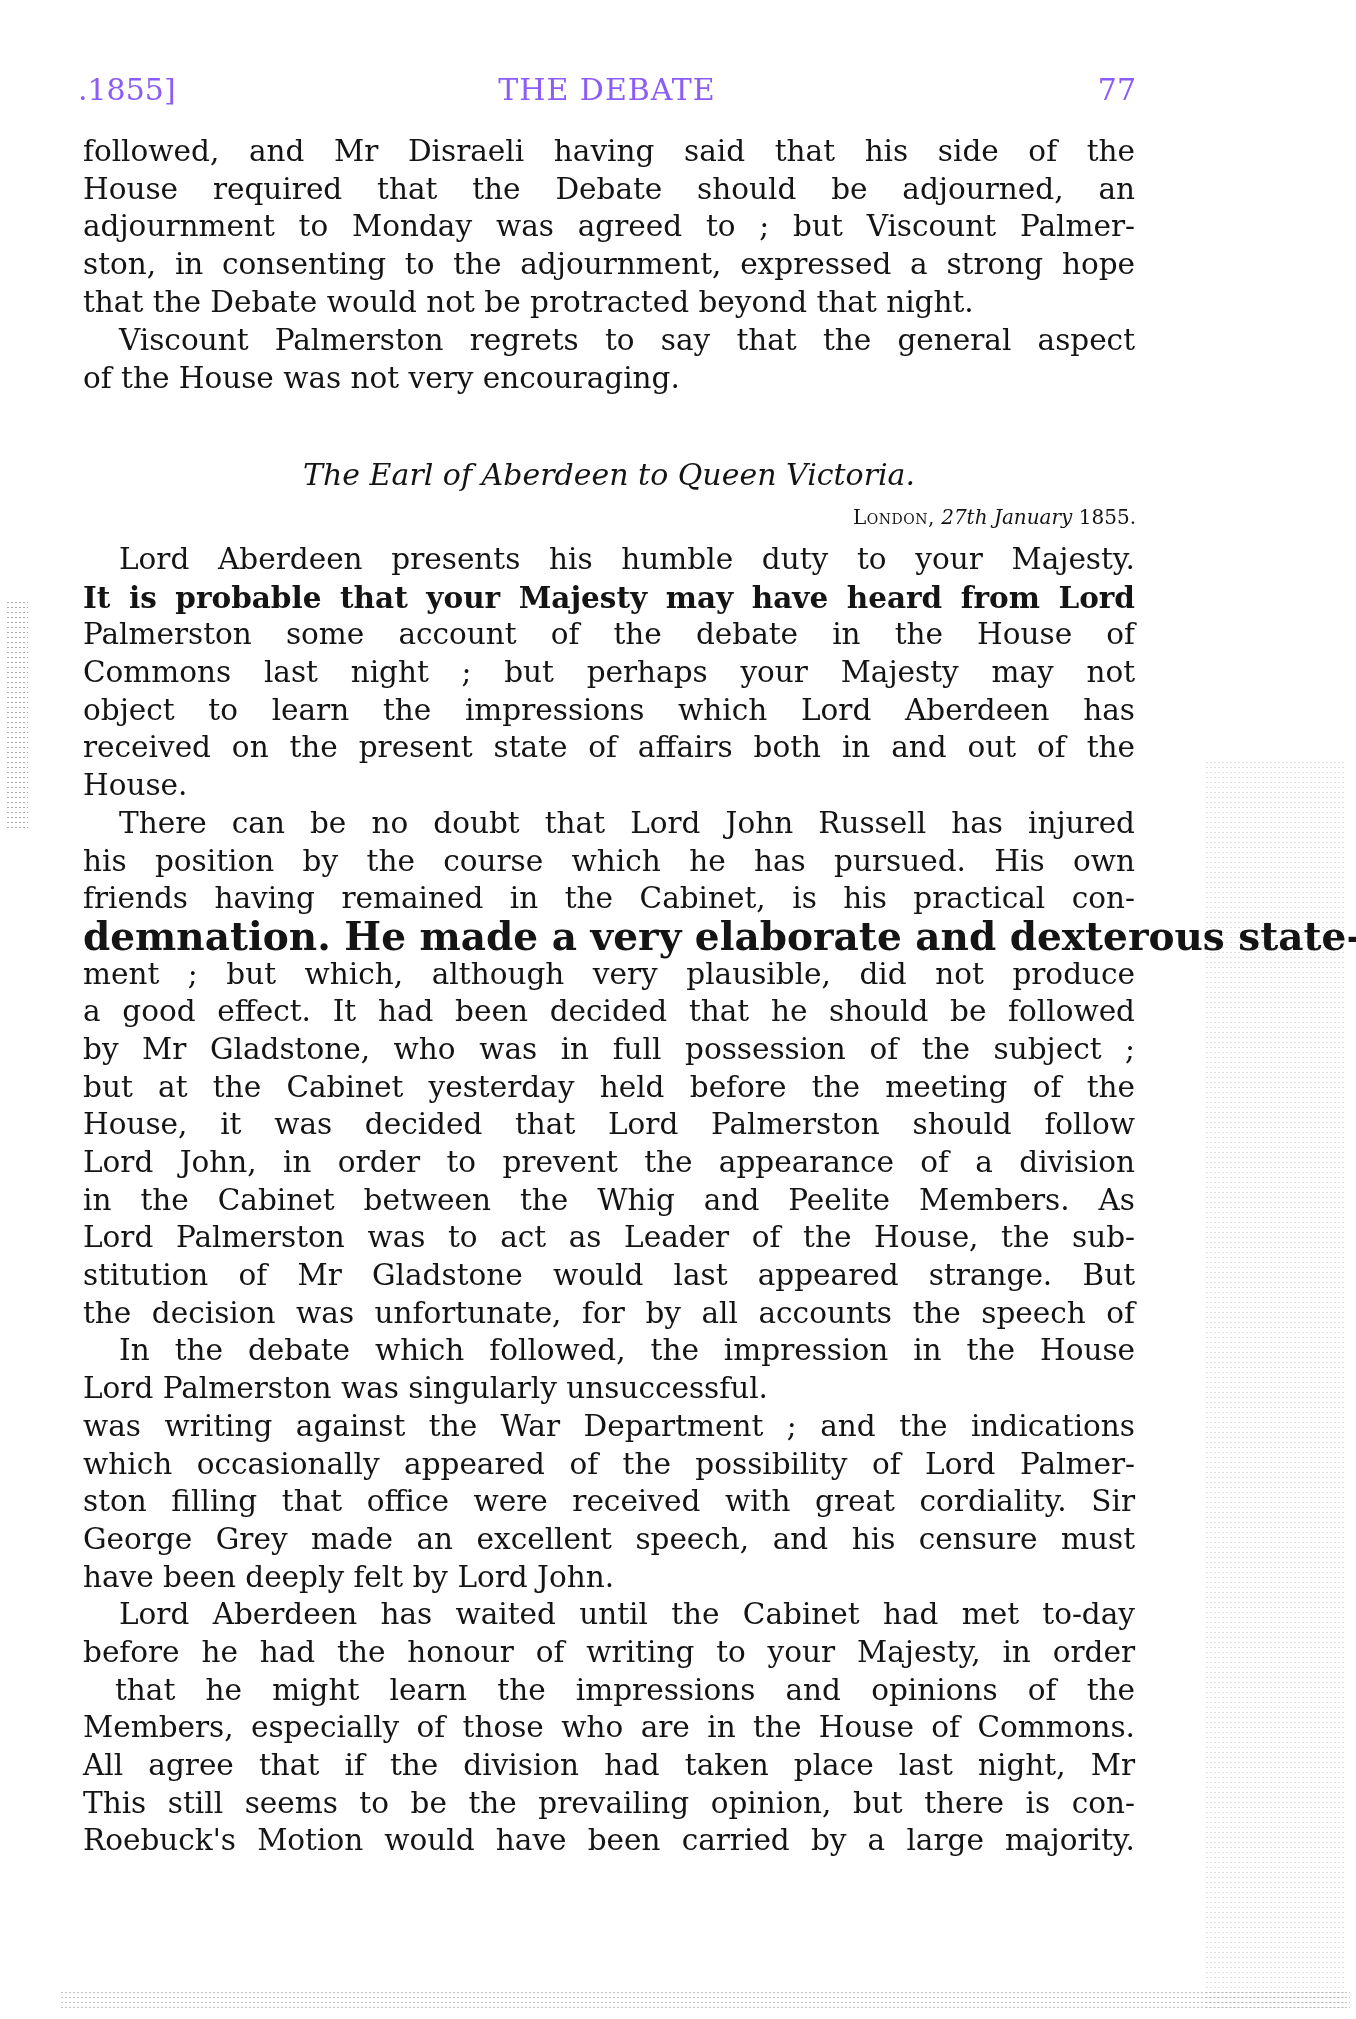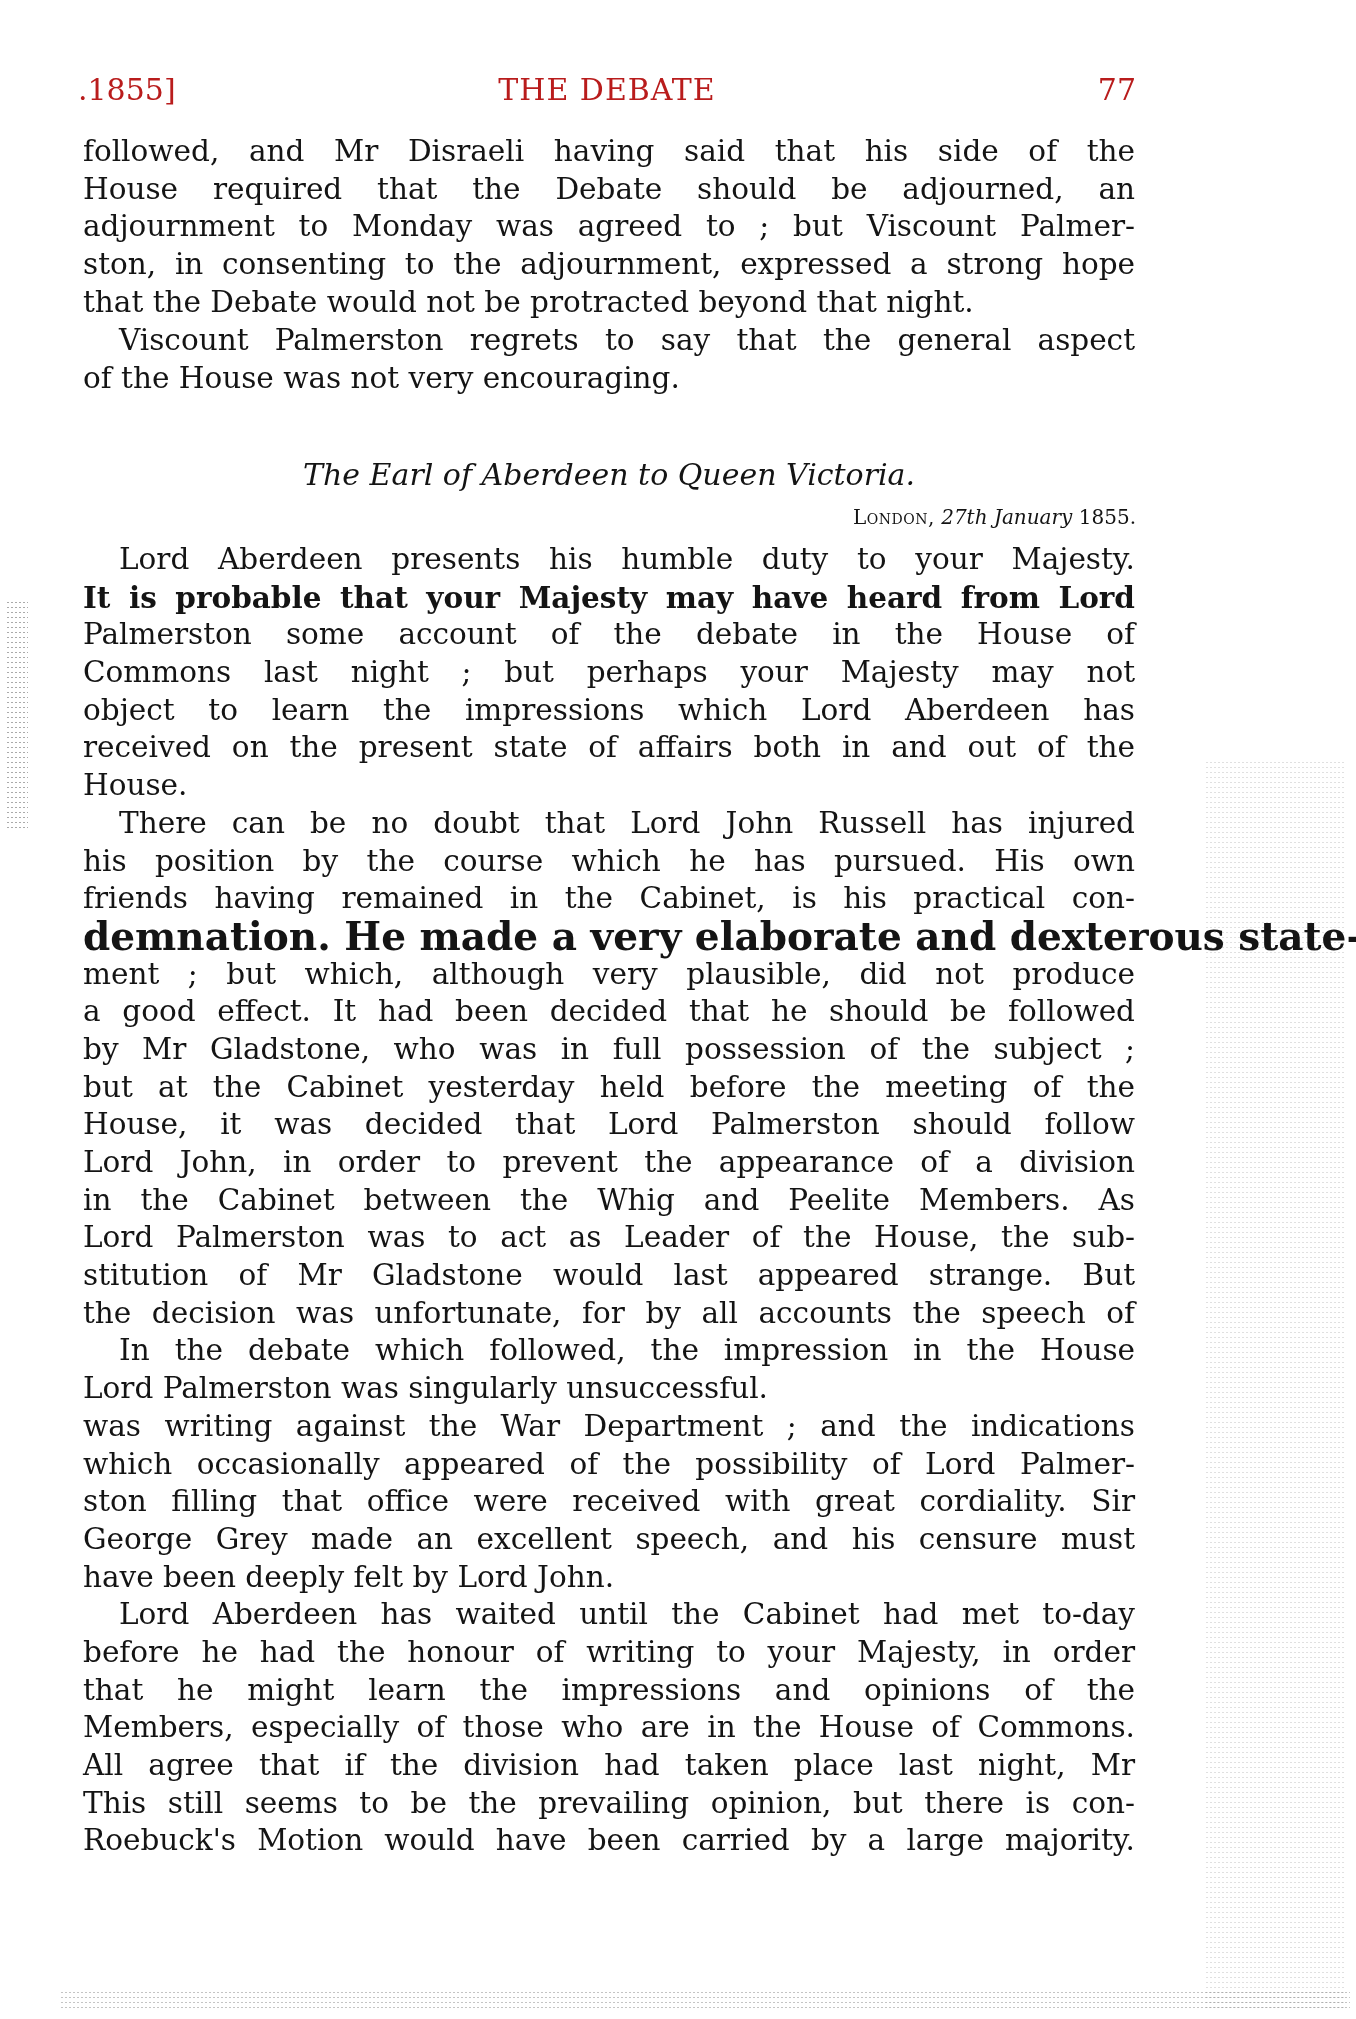--- a/index.html
+++ b/index.html
@@ -4,21 +4,21 @@
 <style>
   html, body { margin: 0; padding: 0; background: #ffffff; }
   body { width: 1356px; height: 2019px; position: relative; overflow: hidden; }
   .page {
     position: absolute; left: 0; top: 0; width: 1356px; height: 2019px;
     background: #ffffff; color: #141414;
     font-family: "DejaVu Serif", "Liberation Serif", serif;
   }
   .header {
     position: absolute; left: 78px; top: 68px; width: 1058px; height: 44px;
-    font-size: 30px; line-height: 44px; color: #b91c1c;
+    font-size: 30px; line-height: 44px; color: #8b5cf6;
   }
   .header .left { position: absolute; left: 0; top: 0; }
   .header .center { position: absolute; left: 0; width: 100%; text-align: center; top: 0; letter-spacing: 1px; }
   .header .right { position: absolute; right: 0; top: 0; }
   .block {
     position: absolute; left: 83px; width: 1052px;
     font-size: 29.5px; line-height: 37.7px;
     text-align: justify;
   }
   .line { display: block; height: 37.7px; white-space: nowrap; text-align-last: justify; text-align: justify; }
@@ -106,20 +106,20 @@
 
     <span class="line last" style="font-size: 29.5px;">Lord Palmerston was singularly unsuccessful.</span>
     <span class="line" style="font-size: 29.5px;">was writing against the War Department ; and the indications</span>
     <span class="line" style="font-size: 29.5px;">which occasionally appeared of the possibility of Lord Palmer-</span>
     <span class="line" style="font-size: 29.5px;">ston filling that office were received with great cordiality. Sir</span>
     <span class="line" style="font-size: 29.5px;">George Grey made an excellent speech, and his censure must</span>
     <span class="line last" style="font-size: 29.5px;">have been deeply felt by Lord John.</span>
 
     <span class="line indent" style="font-size: 29.5px;">Lord Aberdeen has waited until the Cabinet had met to-day</span>
     <span class="line" style="font-size: 29.5px;">before he had the honour of writing to your Majesty, in order</span>
-    <span class="line" style="font-size: 29.5px;">that he might learn the impressions and opinions of the</span>
+    <span class="line" style="font-size: 29.5px; margin-left: 32px;">that he might learn the impressions and opinions of the</span>
     <span class="line" style="font-size: 29.5px;">Members, especially of those who are in the House of Commons.</span>
     <span class="line" style="font-size: 29.5px;">All agree that if the division had taken place last night, Mr</span>
     <span class="line" style="font-size: 29.5px;">This still seems to be the prevailing opinion, but there is con-</span>
     <span class="line" style="font-size: 29.5px;">Roebuck's Motion would have been carried by a large majority.</span>
   </div>
 
 </div>
 
 </body></html>

